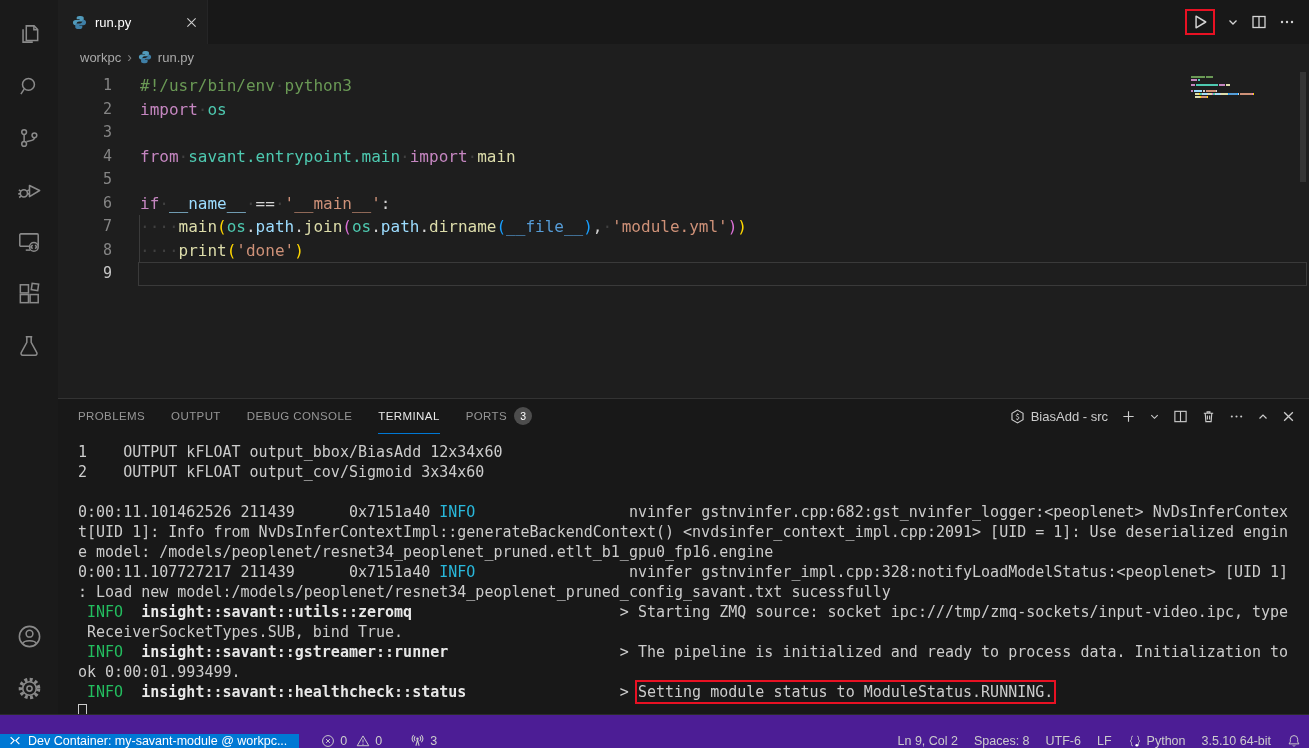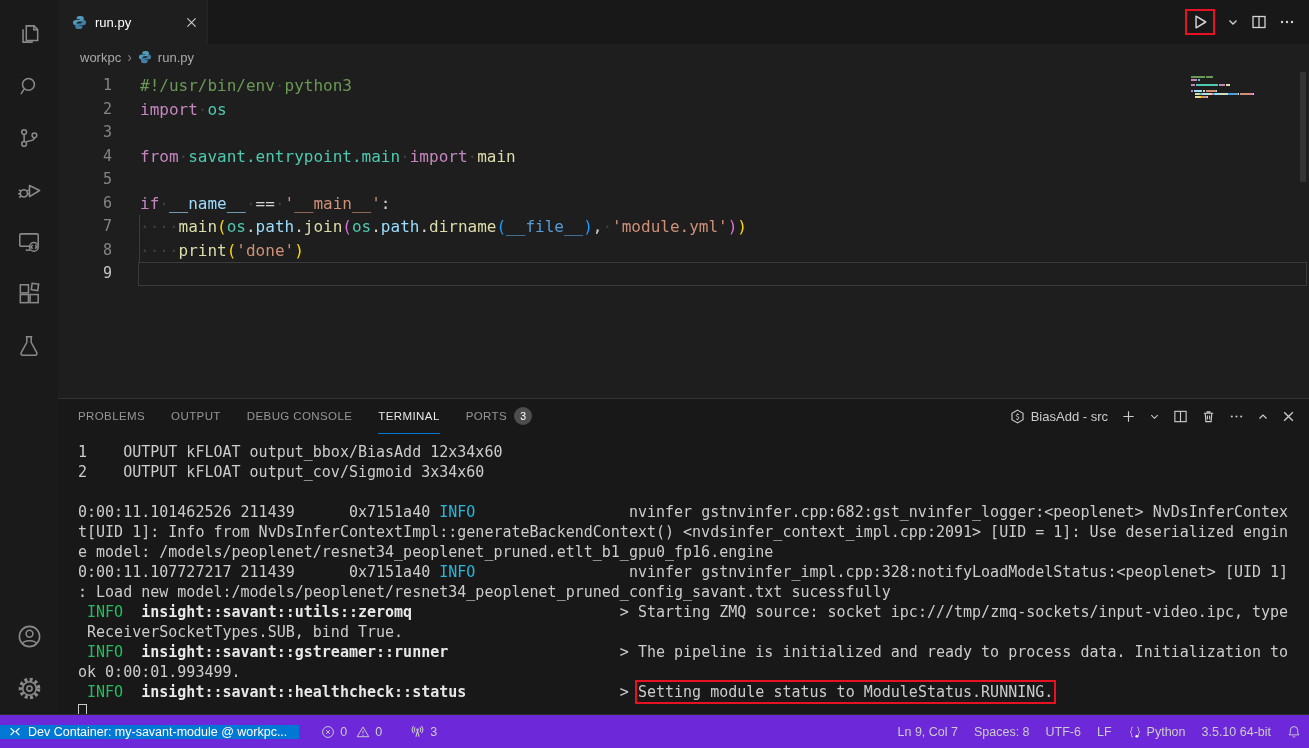--- a/index.html
+++ b/index.html
@@ -51,21 +51,21 @@
   .panel-toolbar svg { stroke:#cccccc; fill:none; stroke-width:1.2; }
   .profile { display:flex; align-items:center; gap:6px; }
 
   
   .terminal { padding:8px 0 0 20px; font-family:"DejaVu Sans Mono",monospace; font-size:15px; line-height:20px; color:#cccccc; white-space:pre; overflow:hidden; }
   .t-line { height:20px; }
   .t-cursor { display:inline-block; width:9px; height:17px; border:1.2px solid #cccccc; vertical-align:middle; }
   .seg-hl { outline:2px solid #e81123; outline-offset:1.5px; }
 
   
-  .status-bar { height:34px; background:#6d28d9; border-top:1px solid #2b2b2b; display:flex; align-items:center; font-size:12.5px; color:#cccccc; flex-shrink:0; }
+  .status-bar { height:34px; background:#4c1d95; border-top:1px solid #2b2b2b; display:flex; align-items:flex-end; font-size:12.5px; color:#cccccc; flex-shrink:0; }
   .sb-item { display:flex; align-items:center; gap:5px; padding:0 8px; cursor:pointer; }
   .sb-remote { background:#0078d4; color:#ffffff; padding:0 12px 0 8px; gap:6px; }
   .sb-remote svg { stroke:#ffffff; fill:none; stroke-width:1.4; }
   .sb-right { margin-left:auto; display:flex; align-items:stretch; }
   .sb-item svg { flex-shrink:0; }
 </style>
 </head>
 <body>
 
 <div class="app">
@@ -312,21 +312,21 @@
     </div>
     <div class="sb-item" style="margin-left:12px;">
       <svg width="15" height="15" viewBox="0 0 16 16">
           <circle cx="8" cy="6" r="1.3" fill="#cccccc" stroke="none"></circle>
           <path d="M5.6 3.6a3.6 3.6 0 0 0 0 4.8M10.4 3.6a3.6 3.6 0 0 1 0 4.8M3.9 2.1a6 6 0 0 0 0 7.8M12.1 2.1a6 6 0 0 1 0 7.8M8 7.4L6.3 13.6M8 7.4l1.7 6.2" fill="none" stroke="#cccccc" stroke-width="1.1"></path>
         </svg>
       <span>3</span>
     </div>
     <div class="sb-right">
       <div class="sb-item">
-          <span>Ln 9, Col 7</span>
+          <span>Ln 9, Col 2</span>
         </div>
       <div class="sb-item">
           <span>Spaces: 8</span>
         </div>
       <div class="sb-item">
           <span>UTF-6</span>
         </div>
       <div class="sb-item">
           <span>LF</span>
         </div>

